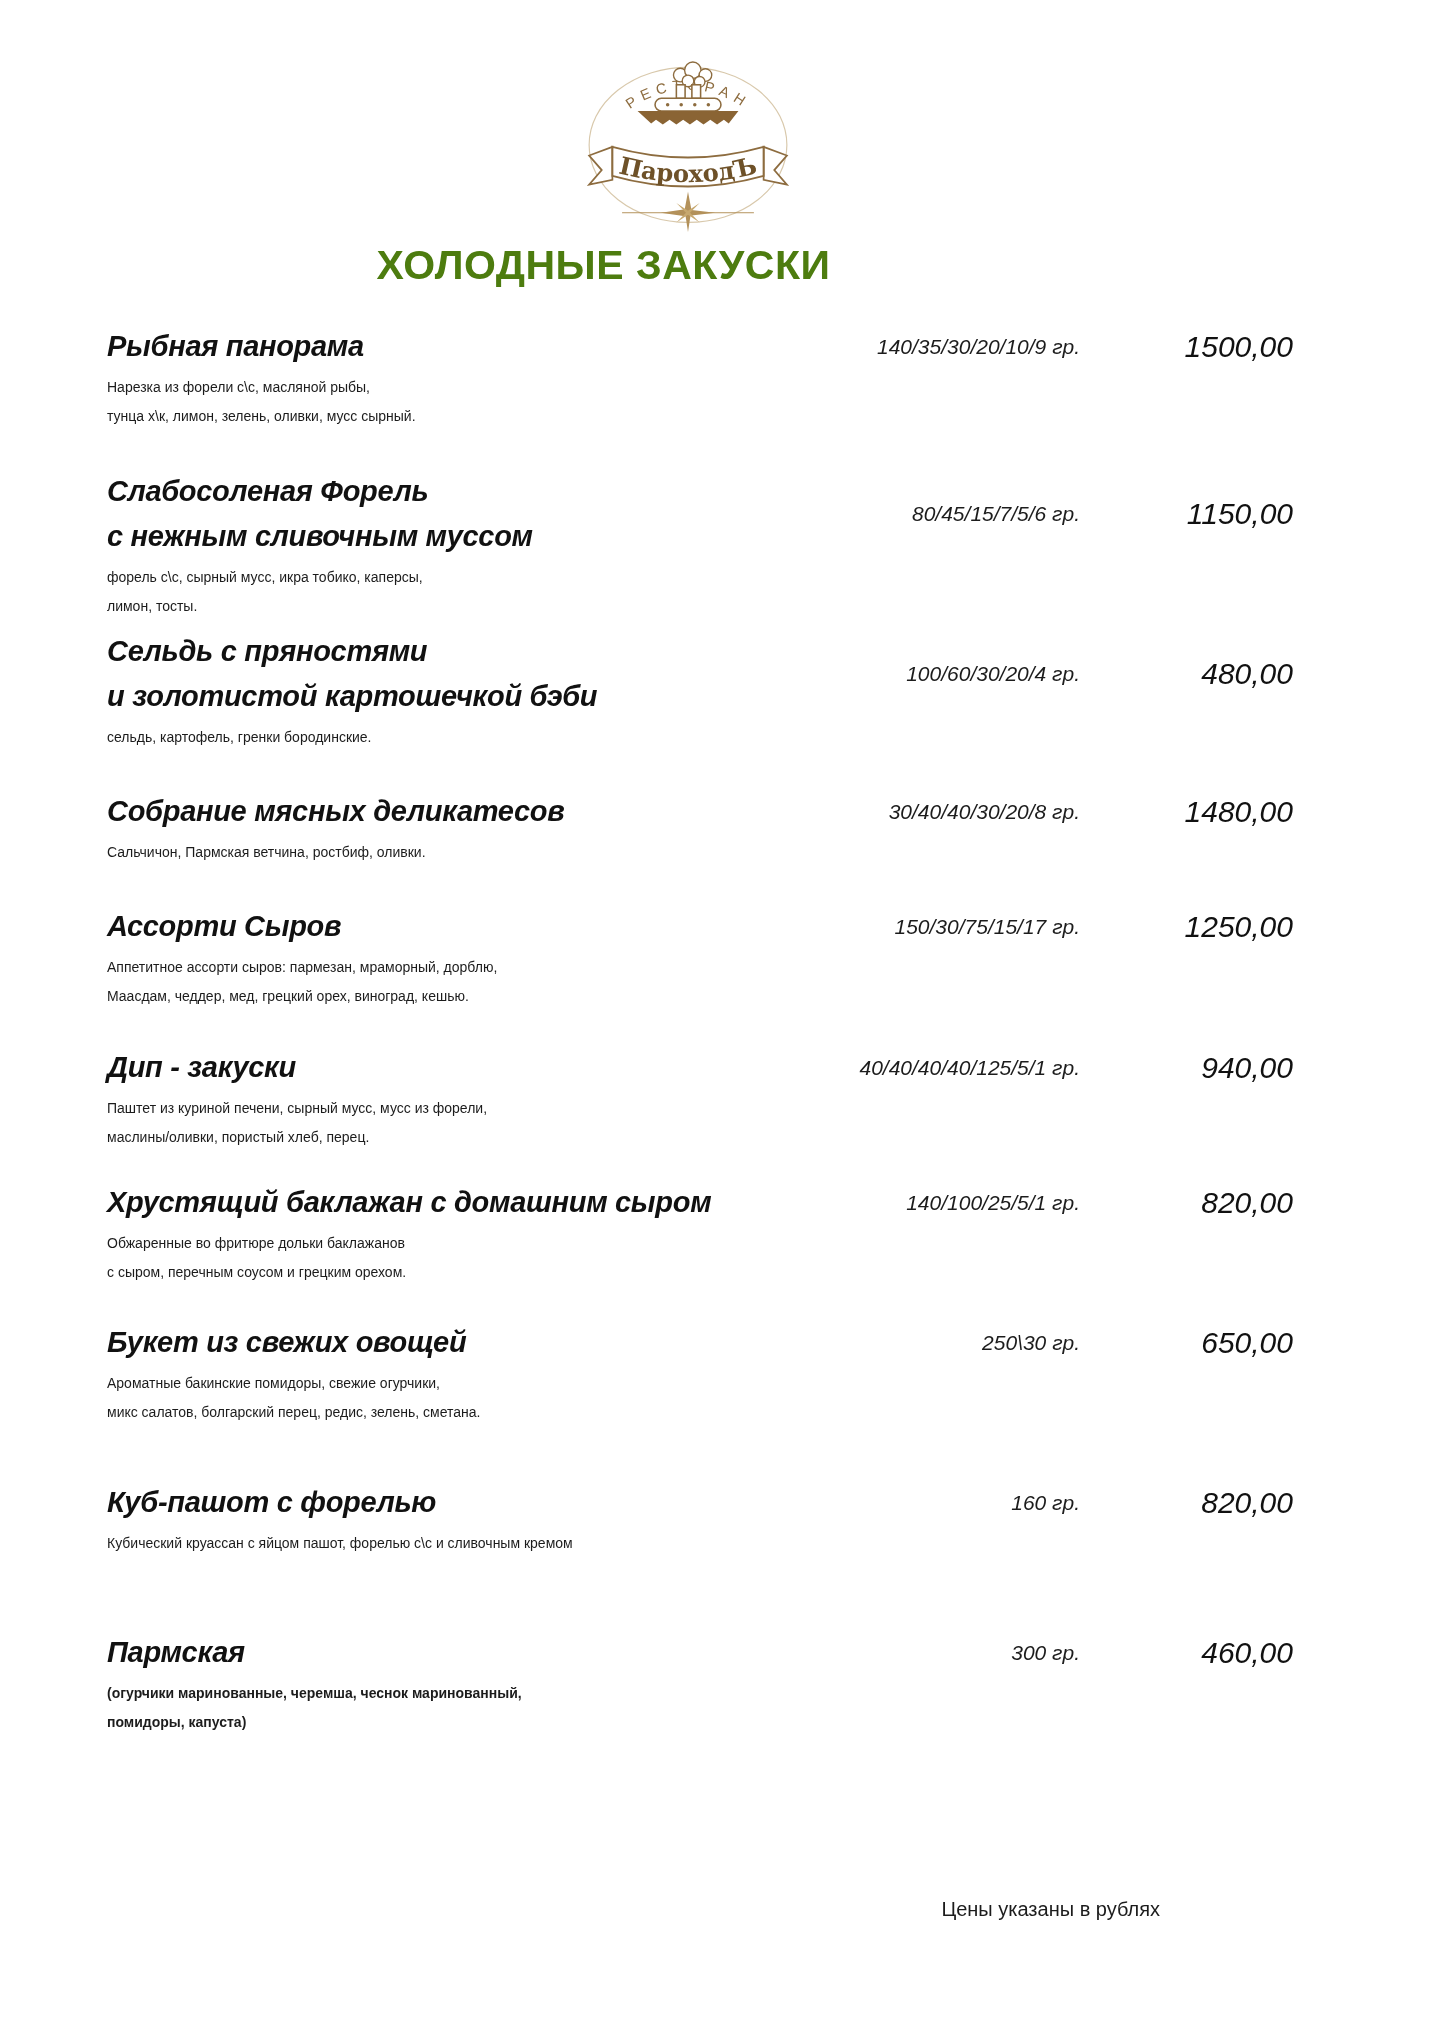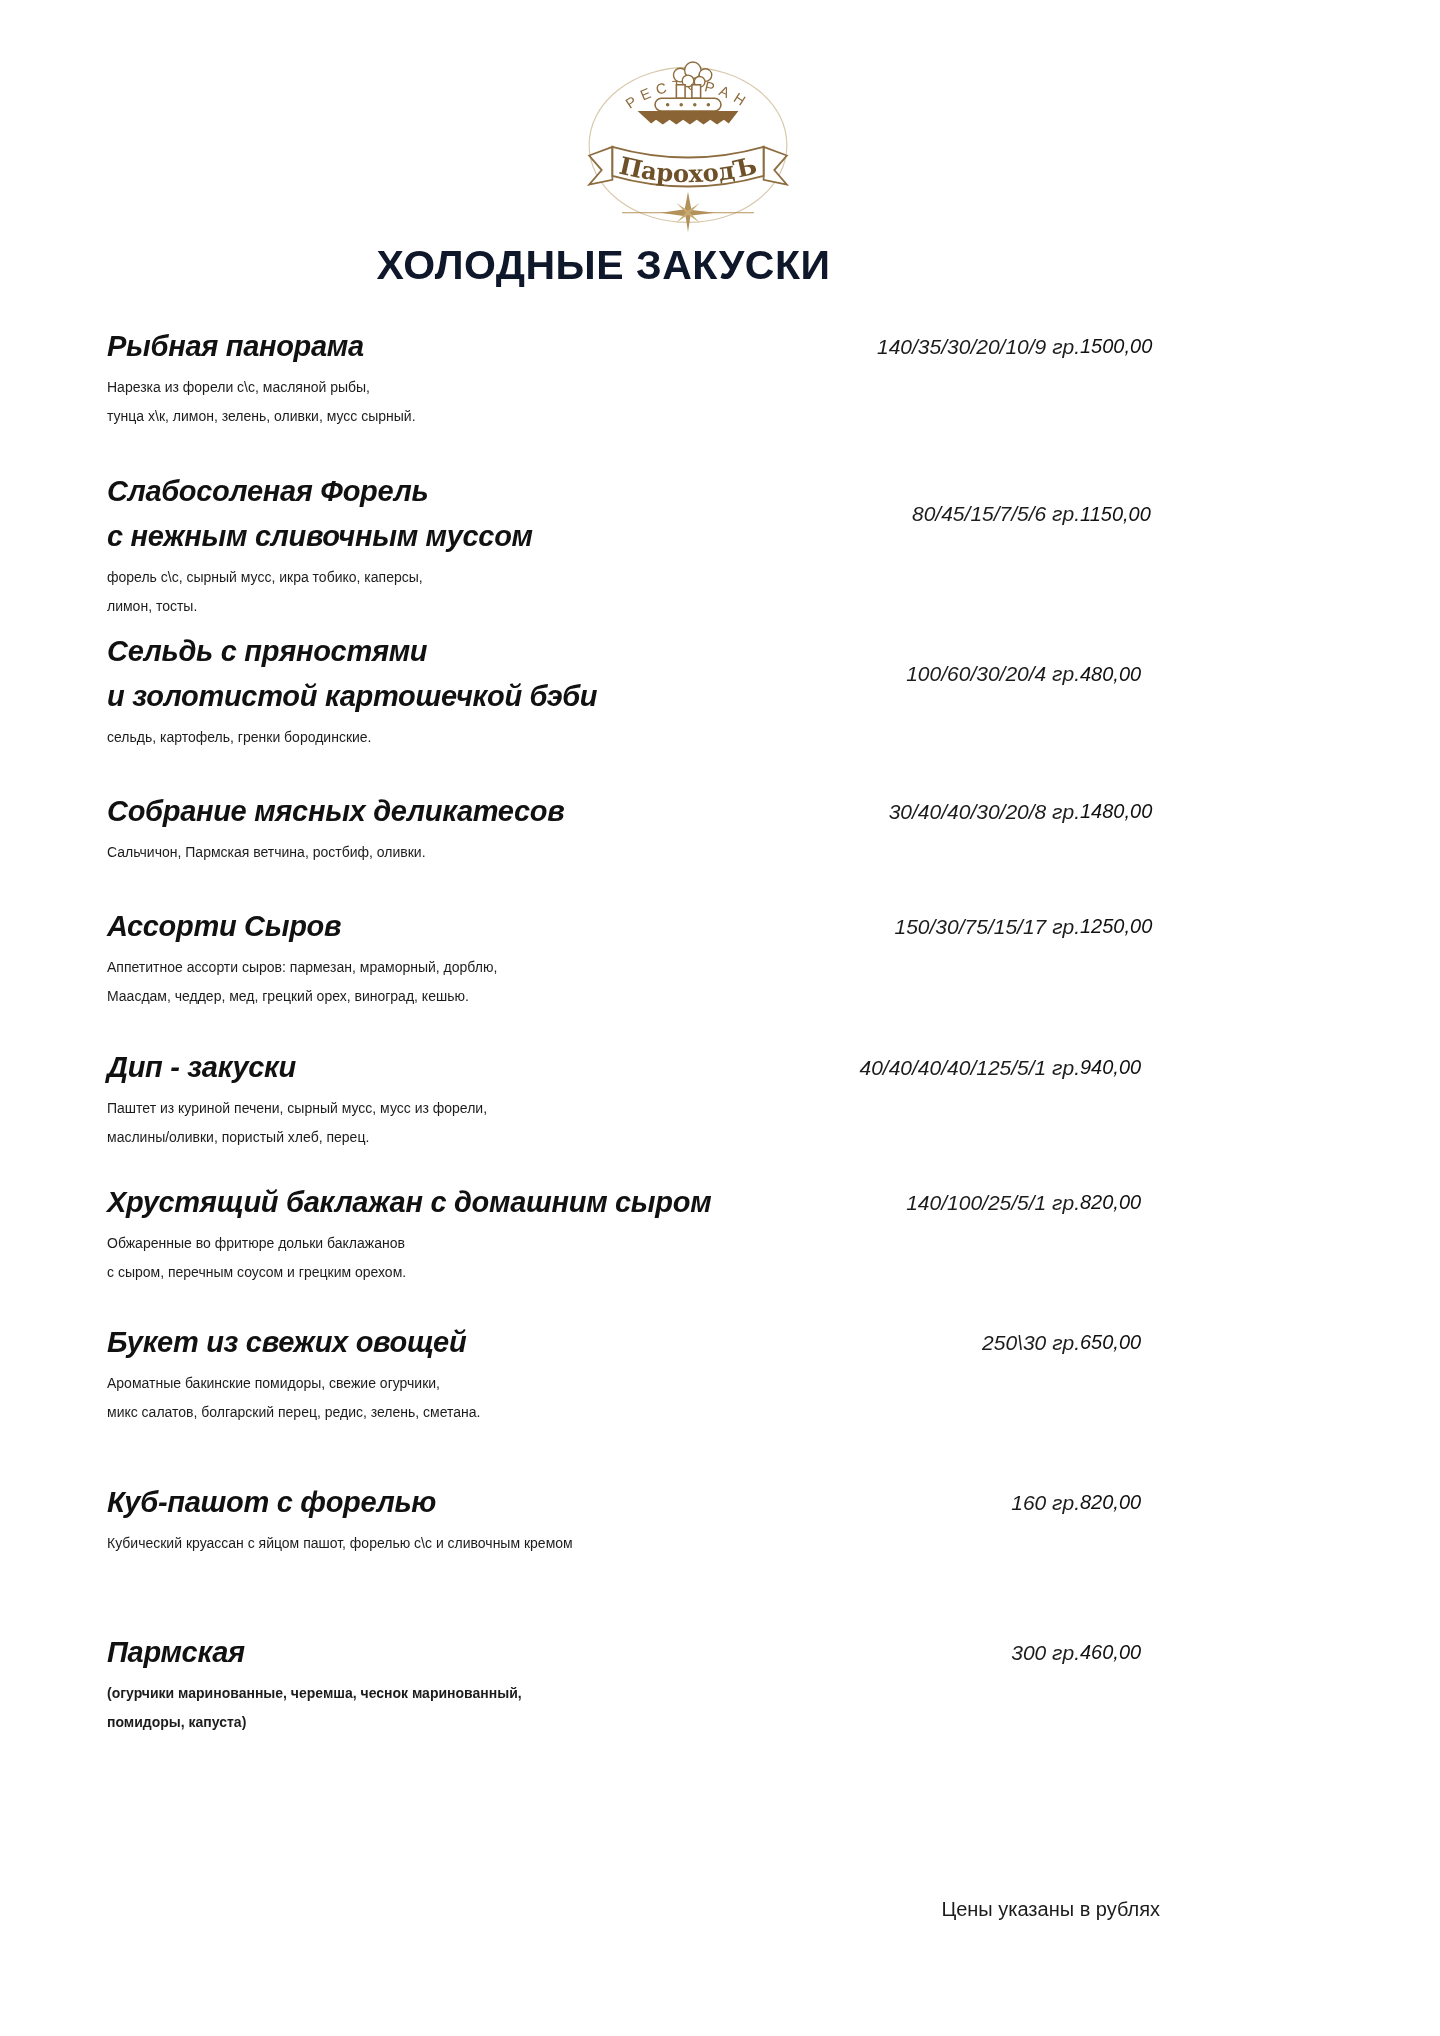--- a/index.html
+++ b/index.html
@@ -16,21 +16,21 @@
   .logo-wrap {
     position:absolute; left:566px; top:46px;
     width:244px; height:190px;
   }
   .logo-wrap svg { width:100%; height:100%; display:block; }
 
   .page-title {
     position:absolute; left:0; top:242px; width:1207px;
     text-align:center;
     font-size:41px; font-weight:bold; letter-spacing:0.5px;
-    color:#0f172a;
+    color:#4d7c0f;
   }
 
   
   .menu {
     position:absolute; left:107px; top:324px; width:1186px;
   }
   .menu-row {
     display:grid;
     grid-template-columns: 1fr 300px 213px;
     grid-template-areas:
@@ -46,22 +46,22 @@
   .item-descs { grid-area:desc; margin-top:4px; }
   .item-desc {
     font-size:14px; line-height:29px;
     color:#1c1c1c; white-space:nowrap;
   }
   .cell-weight {
     grid-area:weight; align-self:center; text-align:right;
     font-size:21px; font-style:italic; color:#1c1c1c; white-space:nowrap;
   }
   .cell-price {
-    grid-area:price; align-self:center; 
-    font-size:20px; font-style:italic; color:#111; white-space:nowrap;
+    grid-area:price; align-self:center; text-align:right;
+    font-size:30px; font-style:italic; color:#111; white-space:nowrap;
   }
 
   
   .menu-row:nth-of-type(1) { margin-bottom:38px; }
   .menu-row:nth-of-type(2) { margin-bottom:8px; }
   .menu-row:nth-of-type(3) { margin-bottom:37px; }
   .menu-row:nth-of-type(4) { margin-bottom:37px; }
   .menu-row:nth-of-type(5) { margin-bottom:34px; }
   .menu-row:nth-of-type(6) { margin-bottom:28px; }
   .menu-row:nth-of-type(7) { margin-bottom:33px; }

